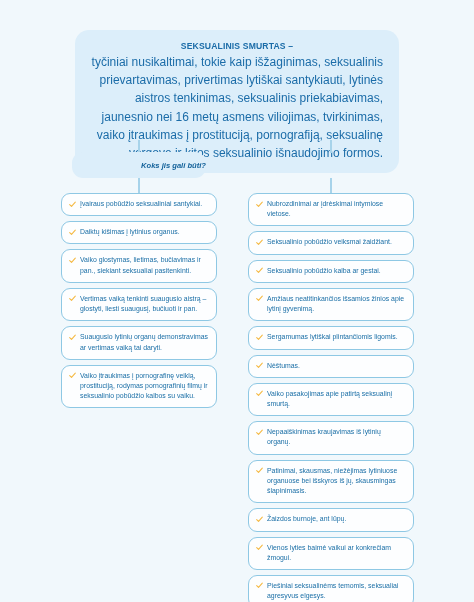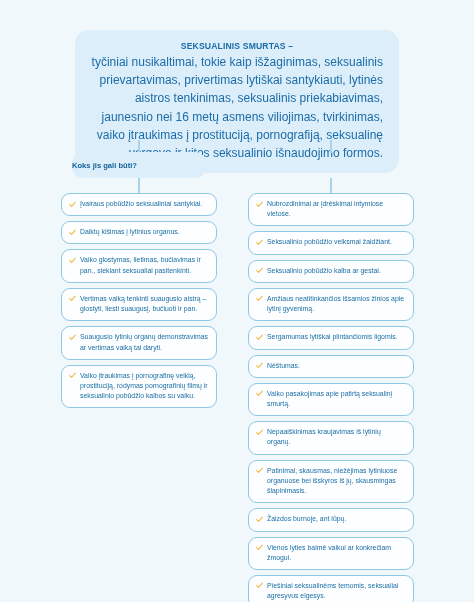--- a/index.html
+++ b/index.html
@@ -61,22 +61,23 @@
 
   
   .col-header {
     position: absolute;
     box-sizing: border-box;
     background: #dceefa;
     border-radius: 11px;
     height: 26px;
     display: flex;
     align-items: center;
-    justify-content: flex-start;
+    justify-content: flex-end;
     text-align: center;
+    font-style: italic;
   }
   .col-header span {
     font-size: 7.6px;
     font-weight: bold;
     color: #15639b;
   }
   #col-header-left  { left: 72px;  top: 152px; width: 134px; }
   #col-header-right { left: 258px; top: 152px; width: 146px; }
 
   

